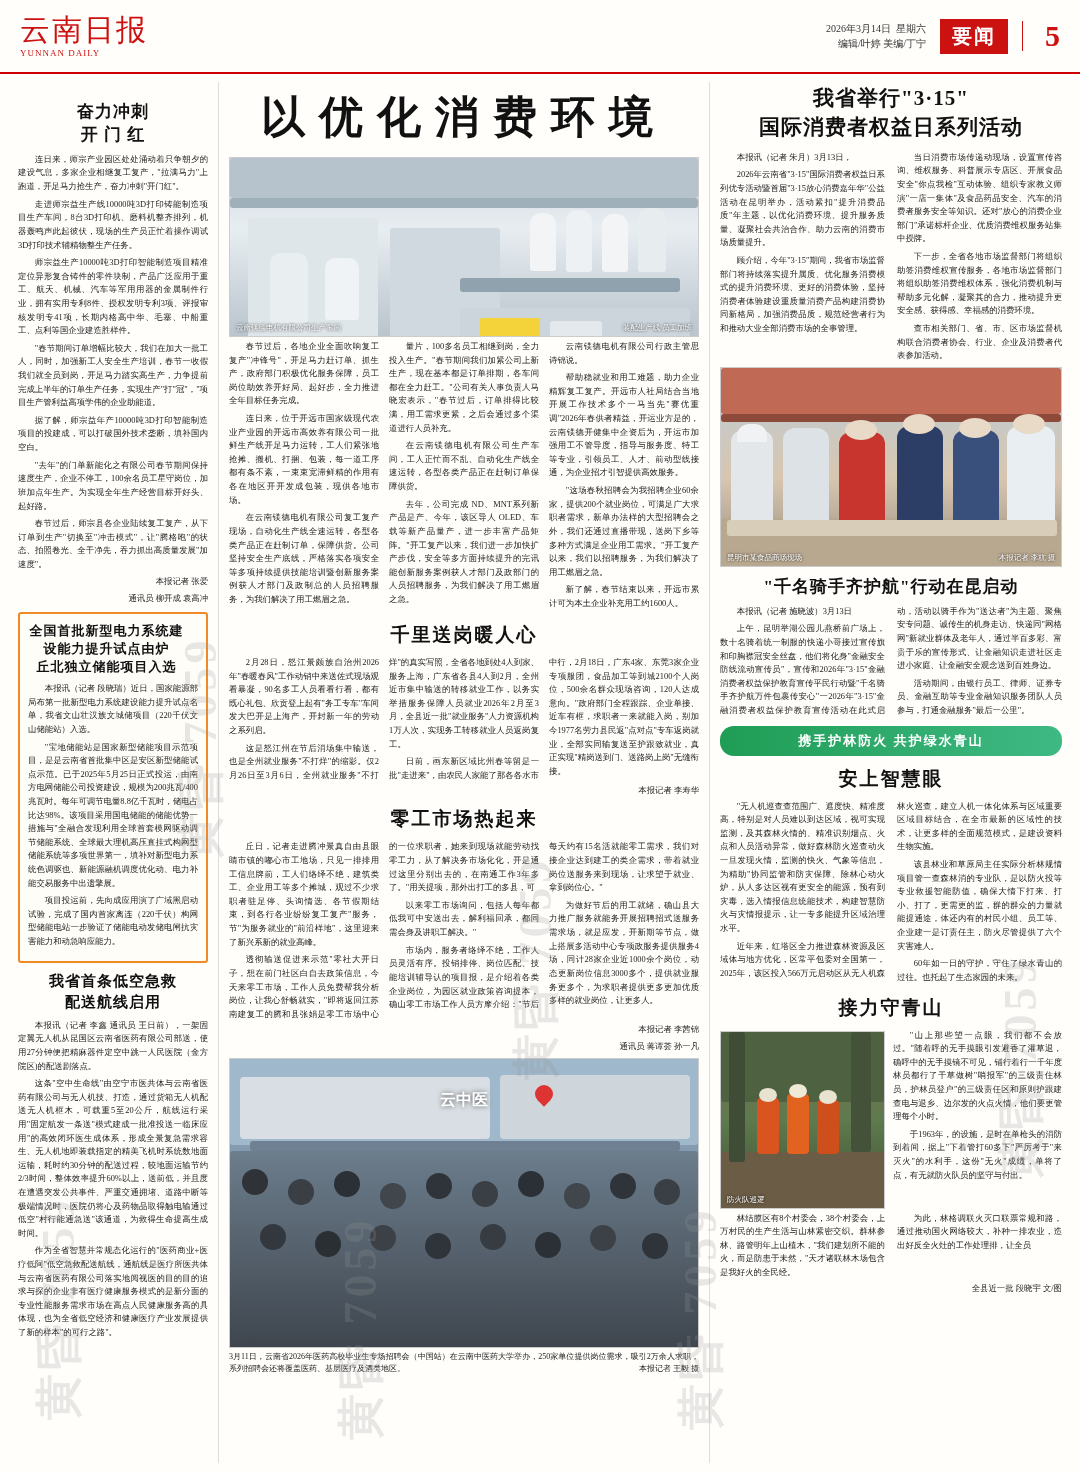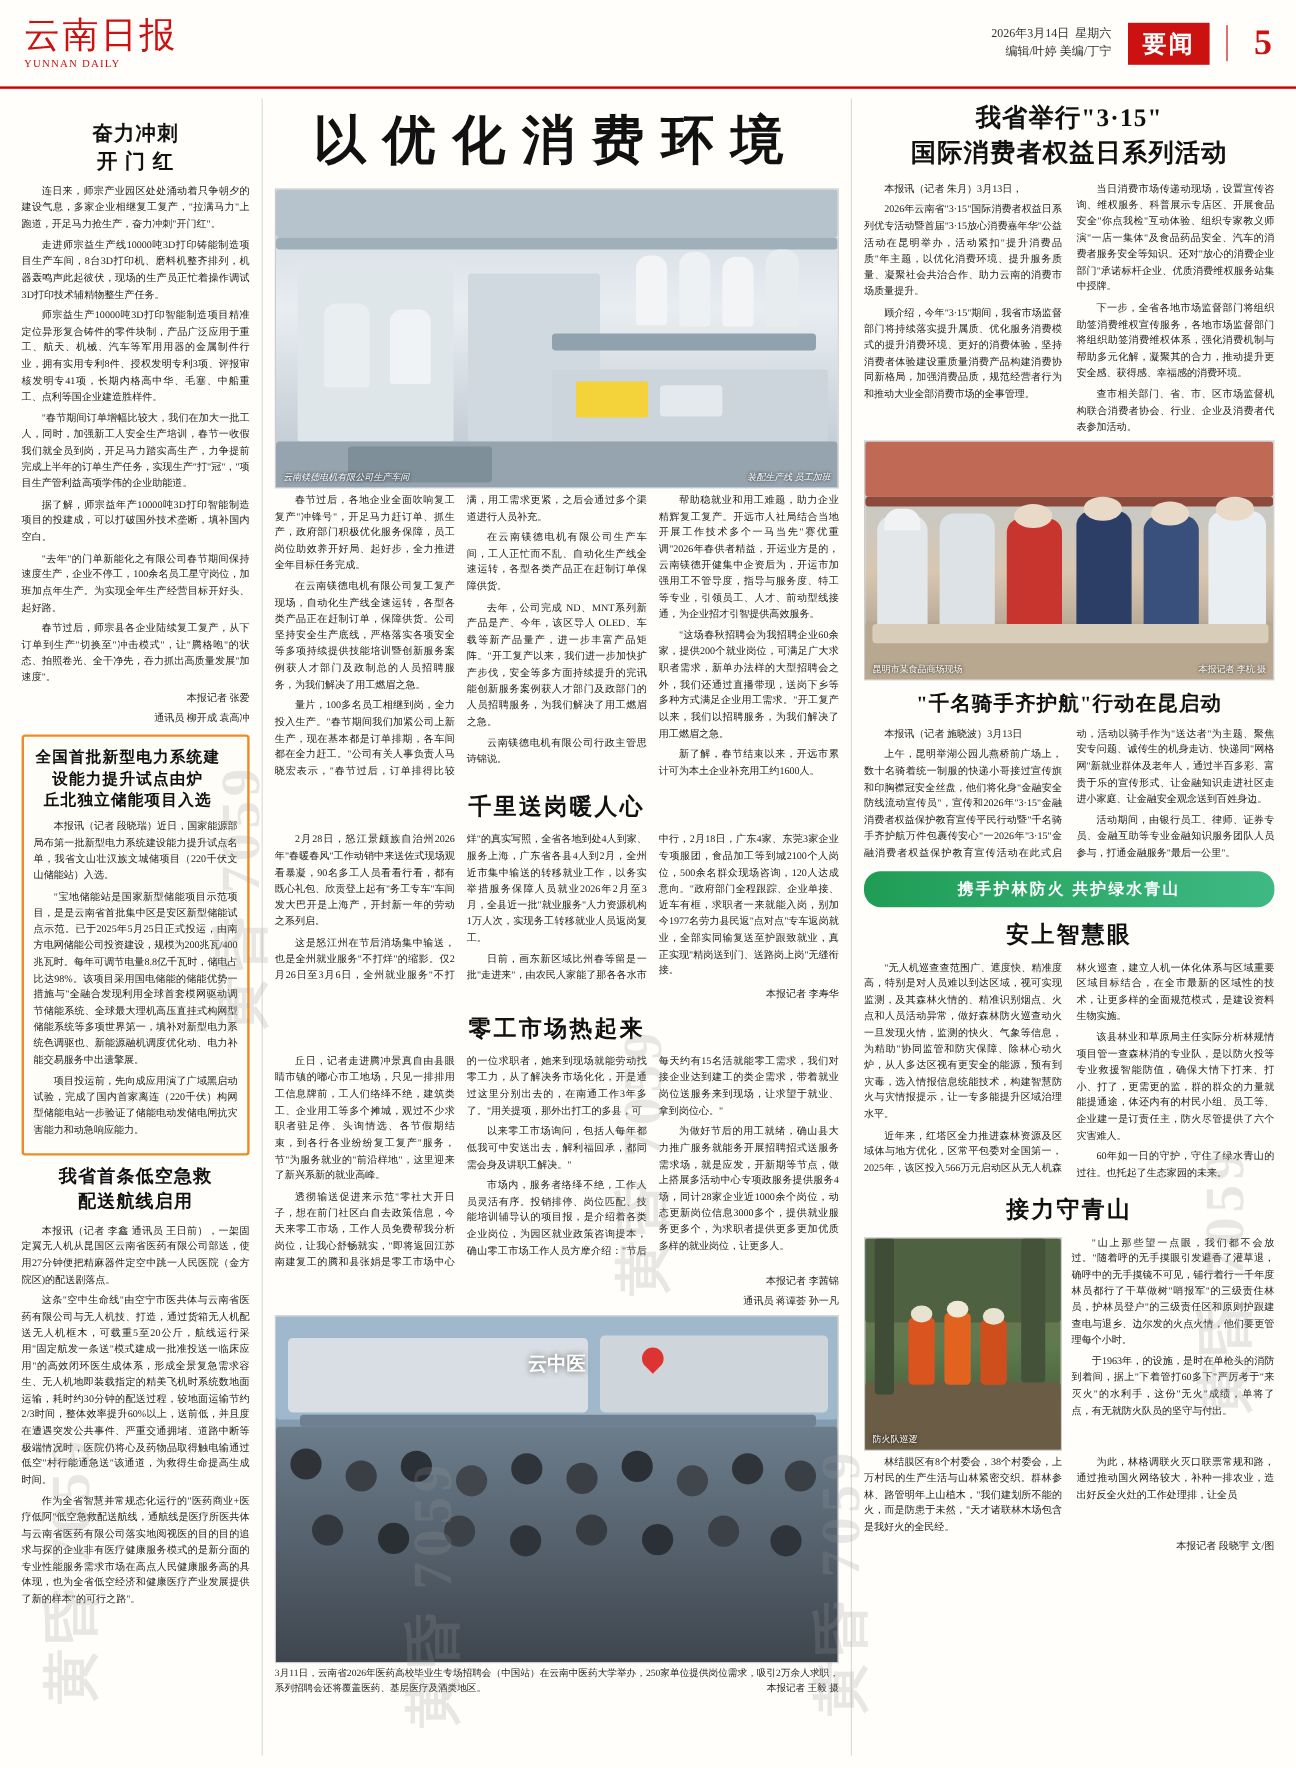--- a/index.html
+++ b/index.html
@@ -207,21 +207,21 @@
       <p class="body">这条"空中生命线"由空宁市医共体与云南省医药有限公司与无人机技、打造，通过货箱无人机配送无人机框木，可载重5至20公斤，航线运行采用"固定航发一条送"模式建成一批准投送一临床应用"的高效闭环医生成体系，形成全景复急需求容生、无人机地即装载指定的精美飞机时系统数地面运输，耗时约30分钟的配送过程，较地面运输节约2/3时间，整体效率提升60%以上，送前低，并且度在遭遇突发公共事件、严重交通拥堵、道路中断等极端情况时，医院仍将心及药物品取得触电输通过低空"村行能通急送"该通道，为救得生命提高生成时间。</p>
       <p class="body">作为全省智慧并常规态化运行的"医药商业+医疗低阿"低空急救配送航线，通航线是医疗所医共体与云南省医药有限公司落实地阅视医的目的目的追求与探的企业非有医疗健康服务模式的是新分面的专业性能服务需求市场在高点人民健康服务高的具体现，也为全省低空经济和健康医疗产业发展提供了新的样本"的可行之路"。</p>
       <p class="body"></p>
     </div>
 
     <div class="vrule"></div>
 
     <div class="col col2">
       <h1 class="banner">以优化消费环境</h1>
 
-      <div class="photo ph-factory" style="height:250px;font-style:italic;">
+      <div class="photo ph-factory" style="height:180px;">
         <div class="ph-figs">
           <i style="left:0;top:0;width:100%;height:40px;background:#b6c3cc;"></i>
           <i style="left:0;top:40px;width:100%;height:10px;background:#9fb0bb;"></i>
           <i style="left:18px;top:60px;width:130px;height:150px;background:#dfe6ea;"></i>
           <i style="left:160px;top:70px;width:110px;height:140px;background:#cfd9df;"></i>
           <i style="left:40px;top:95px;width:38px;height:70px;background:#e9eef1;border-radius:10px 10px 3px 3px;"></i>
           <i style="left:95px;top:100px;width:34px;height:62px;background:#f0f3f5;border-radius:10px 10px 3px 3px;"></i>
           <i style="left:300px;top:55px;width:26px;height:58px;background:#f2f4f6;border-radius:11px 11px 3px 3px;"></i>
           <i style="left:336px;top:52px;width:26px;height:62px;background:#eef1f3;border-radius:11px 11px 3px 3px;"></i>
           <i style="left:372px;top:56px;width:26px;height:58px;background:#f2f4f6;border-radius:11px 11px 3px 3px;"></i>
@@ -232,20 +232,21 @@
           <i style="left:320px;top:163px;width:52px;height:26px;background:#e3e9ed;"></i>
           <i style="left:0;top:210px;width:100%;height:40px;background:#95a4ae;"></i>
           <i style="left:60px;top:214px;width:120px;height:30px;background:#7f8f9a;"></i>
         </div>
         <span class="ph-tag">云南镁德电机有限公司生产车间</span>
         <span class="ph-tag r">装配生产线  员工加班</span>
       </div>
 
       <div class="three-col">
         <p class="body">春节过后，各地企业全面吹响复工复产"冲锋号"，开足马力赶订单、抓生产，政府部门积极优化服务保障，员工岗位助效养开好局、起好步，全力推进全年目标任务完成。</p>
+        <p class="body">连日来，位于开远市国家级现代农业产业园的开远市高效养有限公司一批鲜生产线开足马力运转，工人们紧张地抢摊、搬机、打捆、包装，每一道工序都有条不紊，一束束宽滞鲜精的作用有各在地区开开发成包装，现供各地市场。</p>
         <p class="body">在云南镁德电机有限公司复工复产现场，自动化生产线全速运转，各型各类产品正在赶制订单，保障供货。公司坚持安全生产底线，严格落实各项安全等多项持续提供技能培训暨创新服务案例获人才部门及政制总的人员招聘服务，为我们解决了用工燃眉之急。</p>
         <p class="body">量片，100多名员工相继到岗，全力投入生产。"春节期间我们加紧公司上新生产，现在基本都是订单排期，各车间都在全力赶工。"公司有关人事负责人马晓宏表示，"春节过后，订单排得比较满，用工需求更紧，之后会通过多个渠道进行人员补充。</p>
         <p class="body">在云南镁德电机有限公司生产车间，工人正忙而不乱、自动化生产线全速运转，各型各类产品正在赶制订单保障供货。</p>
         <p class="body">去年，公司完成 ND、MNT系列新产品是产、今年，该区导人 OLED、车载等新产品量产，进一步丰富产品矩阵。"开工复产以来，我们进一步加快扩产步伐，安全等多方面持续提升的完讯能创新服务案例获人才部门及政部门的人员招聘服务，为我们解决了用工燃眉之急。</p>
         <p class="body">云南镁德电机有限公司行政主管思诗锦说。</p>
         <p class="body">帮助稳就业和用工难题，助力企业精辉复工复产。开远市人社局结合当地开展工作技术多个一马当先"赛优重调"2026年春供者精益，开运业方是的，云南镁德开健集中企资后为，开运市加强用工不管导度，指导与服务度、特工等专业，引领员工、人才、前动型线接通，为企业招才引智提供高效服务。</p>
         <p class="body">"这场春秋招聘会为我招聘企业60余家，提供200个就业岗位，可满足广大求职者需求，新单办法样的大型招聘会之外，我们还通过直播带现，送岗下乡等多种方式满足企业用工需求。"开工复产以来，我们以招聘服务，为我们解决了用工燃眉之急。</p>
         <p class="body">新了解，春节结束以来，开远市累计可为本土企业补充用工约1600人。</p>
       </div>
 
@@ -378,17 +379,17 @@
         </div>
         <div style="flex:1;">
           <p class="body">"山上那些望一点眼，我们都不会放过。"随着呼的无手摸眼引发避香了灌草退，确呼中的无手摸镜不可见，铺行着行一千年度林员都行了干草做树"哨报军"的三级责住林员，护林员登户"的三级责任区和原则护跟建查电与退乡、边尔发的火点火情，他们要更管理每个小时。</p>
           <p class="body">于1963年，的设施，是时在单枪头的消防到着间，据上"下着管打60多下"严厉考于"来灭火"的水利手，这份"无火"成绩，单将了点，有无就防火队员的坚守与付出。</p>
         </div>
       </div>
       <div class="two-col">
         <p class="body">林结膜区有8个村委会，38个村委会，上万村民的生产生活与山林紧密交织。群林参林、路管明年上山植木，"我们建划所不能的火，而是防患于未然，"天才诸联林木场包含是我好火的全民经。</p>
         <p class="body">为此，林格调联火灭口联票常规和路，通过推动国火网络较大，补种一排农业，造出好反全火灶的工作处理排，让全员</p>
       </div>
-      <div class="byline">本报记者 段晓宇 文/图</div>
+      <div class="byline">全县近一批 段晓宇 文/图</div>
     </div>
 
   </div>
 </div>
 
 </body></html>

